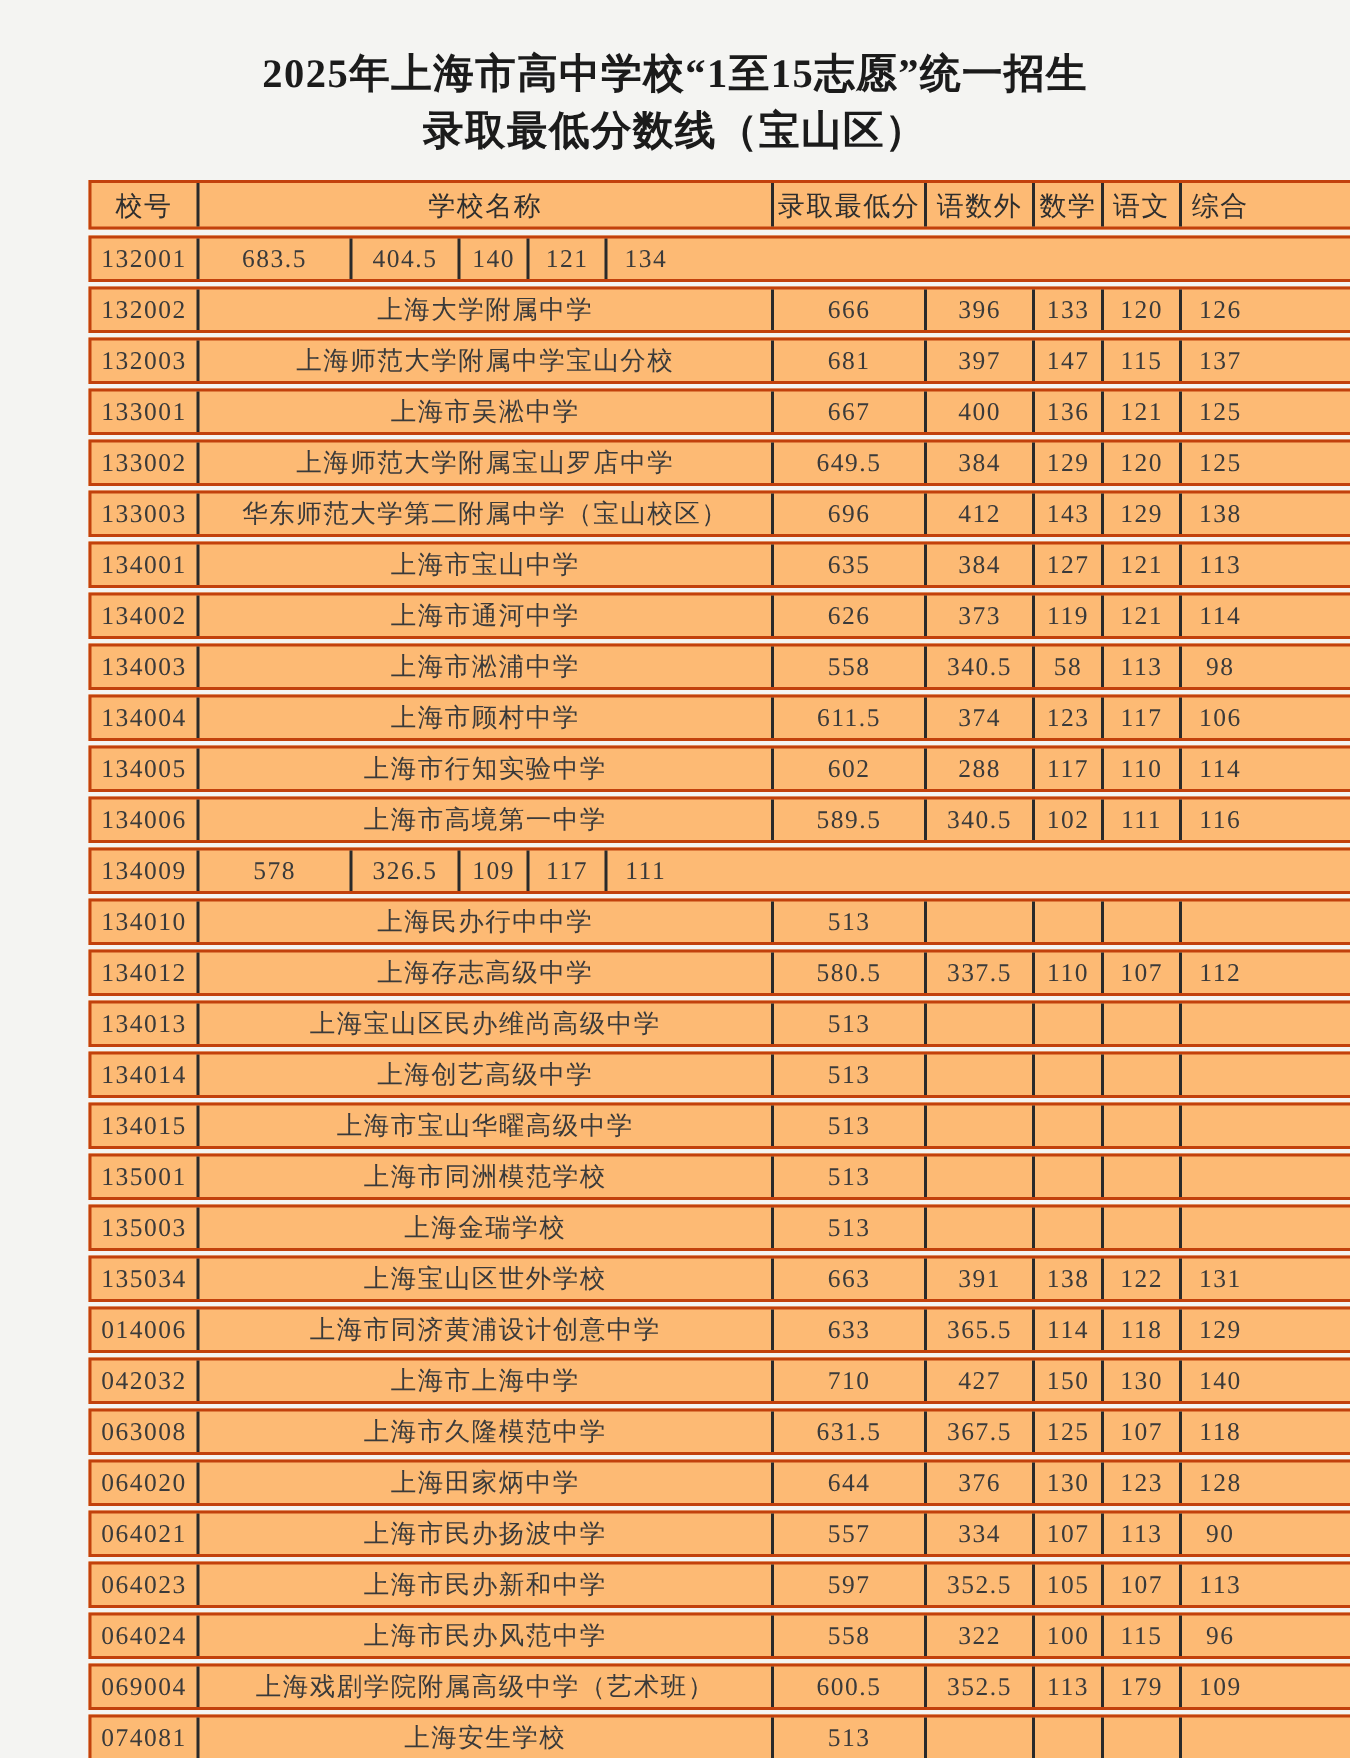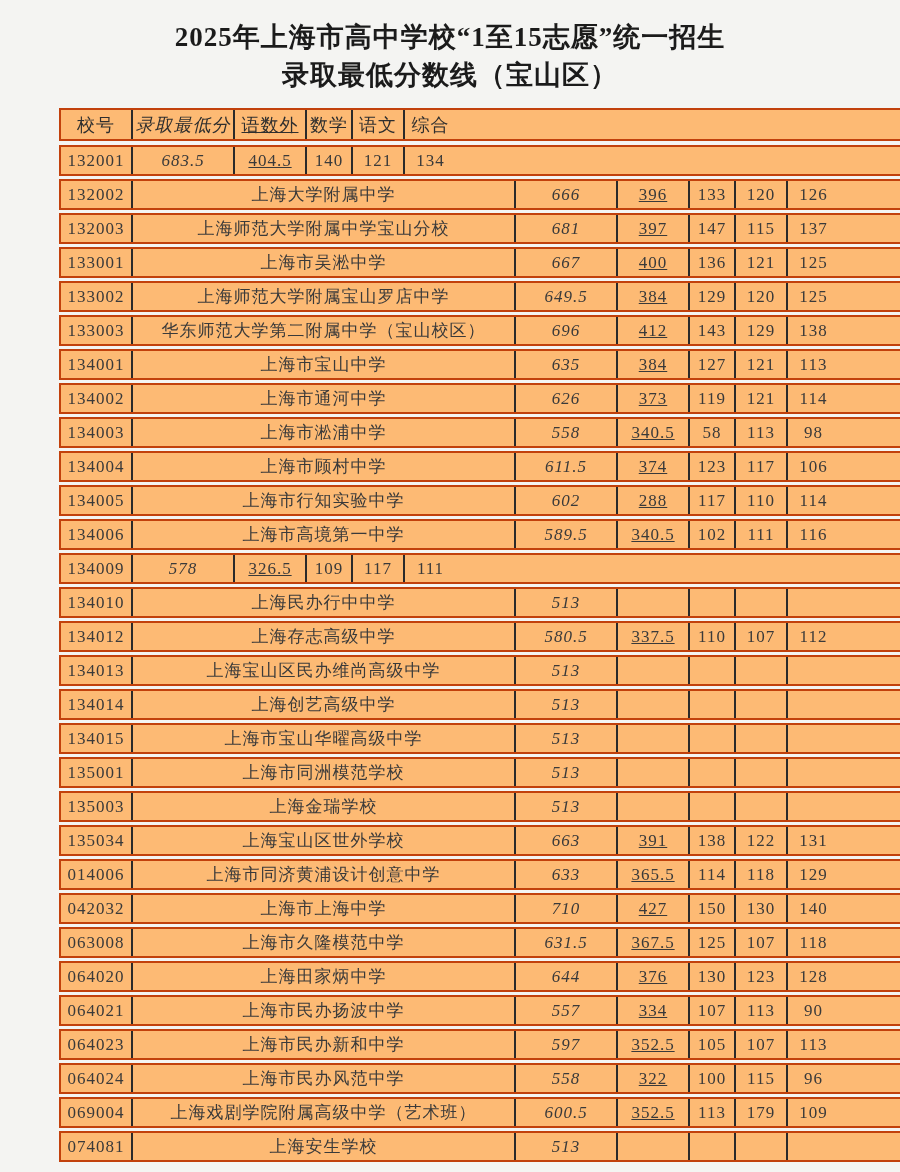--- a/index.html
+++ b/index.html
@@ -7,21 +7,21 @@
     width:900px;height:1172px;
     background:#f4f4f2;
     font-family:"Liberation Serif","DejaVu Serif",serif;
     color:#2e2e2e;
     overflow:hidden;
   }
   .page-title{
     text-align:center;
     font-weight:bold;
     color:#1b1b1b;
-    padding-top:18px;
+    padding-top:30px;
     line-height:38px;
     font-size:27px;
     letter-spacing:1px;
   }
   .table-wrap{
     width:782px;
     margin:14px auto 0 auto;
   }
   .row{
     display:flex;
@@ -48,37 +48,38 @@
   }
   .row.header .cell{
     height:29px;
     font-size:18px;
     color:#2e2e2e;
   }
   .cell + .cell{ border-left:2px solid #2a2a2a; }
   
   .c0{ width:70px; }
   .c1{ width:383px; }
-  .c2{ width:102px;font-style:italic; }
-  .c3{ width:72px;text-decoration:underline; }
+  .c2{ width:102px; }
+  .c3{ width:72px; }
   .c4{ width:46px; }
   .c5{ width:52px; }
   .c6{ width:53px; }
 </style>
 </head>
 <body>
 
 <div class="page-title">
   <div>2025年上海市高中学校“1至15志愿”统一招生</div>
   <div>录取最低分数线（宝山区）</div>
 </div>
 
 <div class="table-wrap">
   <div class="row header">
       <div class="cell c0">校号</div>
+      <div class="cell c1">学校名称</div>
       <div class="cell c2">录取最低分</div>
       <div class="cell c3">语数外</div>
       <div class="cell c4">数学</div>
       <div class="cell c5">语文</div>
       <div class="cell c6">综合</div>
     </div>
   <div>
       <div class="row">
         <div class="cell c0">132001</div>
         <div class="cell c2">683.5</div>

